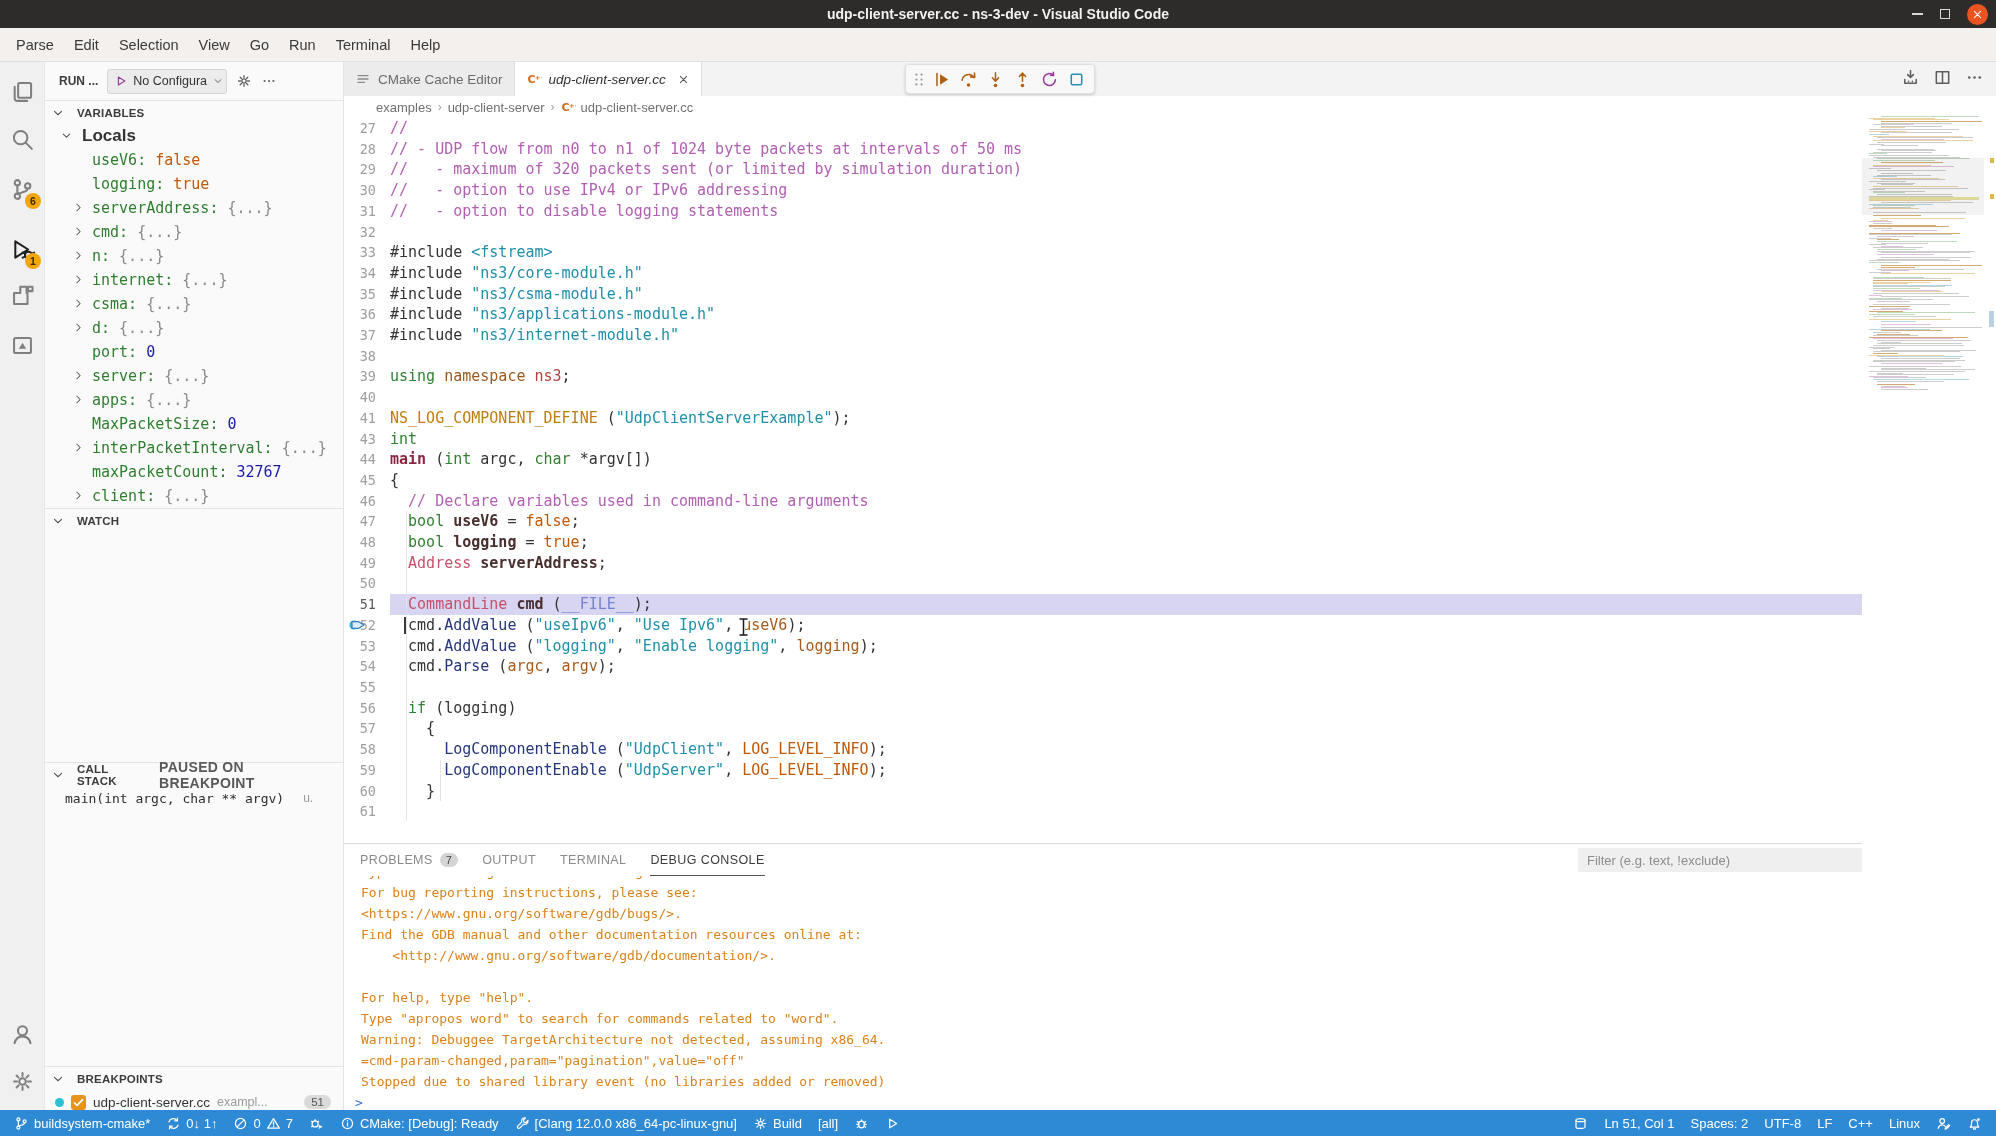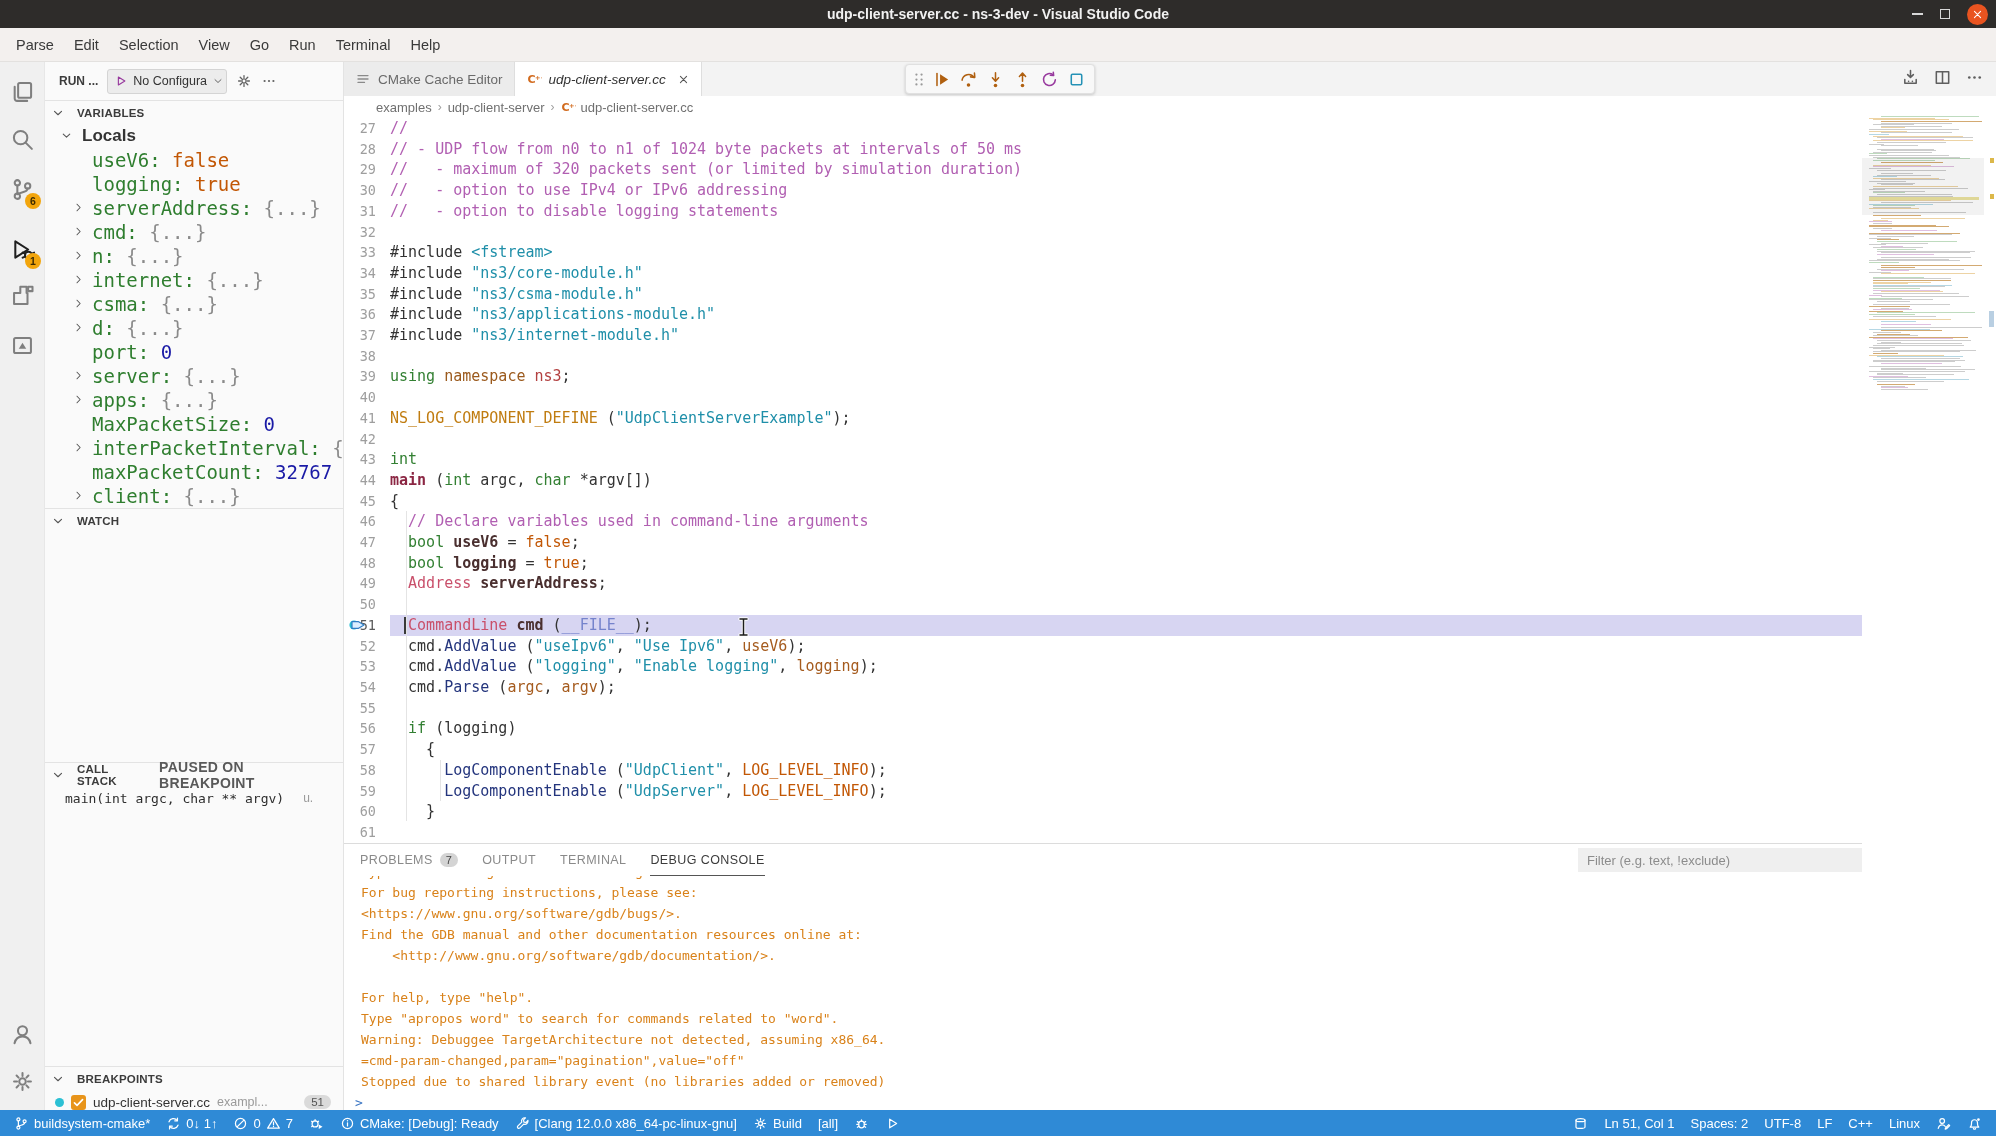--- a/index.html
+++ b/index.html
@@ -46,21 +46,21 @@
   .config-select .play-ic { color:#983a9e; }
   .config-label { font-size:12.5px; color:#333; white-space:nowrap; overflow:hidden; width:74px; flex:none; }
   .hdr-ic { color:#616161; }
   .section-h { height:24px; flex:none; display:flex; align-items:center; padding:0 10px 0 6px;
                font-weight:bold; font-size:11.5px; color:#3c3c3c; letter-spacing:.2px;
                border-top:1px solid #e3e3e3; gap:12px; }
   .section-h .chev { color:#555; }
   .paused-badge { margin-left:auto; font-size:14px; color:#595959; font-weight:bold; letter-spacing:.3px; }
   .var-rows { height:384px; flex:none; }
   .var-row { height:24px; display:flex; align-items:center; padding-left:47px; position:relative;
-             font-family:"DejaVu Sans Mono", monospace; font-size:19px; white-space:pre; }
+             font-family:"DejaVu Sans Mono", monospace; font-size:15px; white-space:pre; }
   .var-row .chev { position:absolute; left:27px; top:5px; color:#555; }
   .var-row.scope { padding-left:37px; font-family:"Liberation Sans", sans-serif; font-weight:bold;
                    font-size:17px; color:#333; }
   .var-row.scope .chev { left:15px; }
   .vname { color:#2f7e2f; }
   .vv-bool { color:#c25705; }
   .vv-number { color:#1a1aa6; }
   .vv-object { color:#8a8a8a; }
   .spacer1 { height:230px; flex:none; }
   .spacer2 { height:256px; flex:none; }
@@ -487,21 +487,20 @@
         <div class="code-line"><span class="ln">32</span><span class="lt"></span></div>
         <div class="code-line"><span class="ln">33</span><span class="lt"><span class="p">#include</span><span class="p"> </span><span class="s">&lt;fstream&gt;</span></span></div>
         <div class="code-line"><span class="ln">34</span><span class="lt"><span class="p">#include</span><span class="p"> </span><span class="s">"ns3/core-module.h"</span></span></div>
         <div class="code-line"><span class="ln">35</span><span class="lt"><span class="p">#include</span><span class="p"> </span><span class="s">"ns3/csma-module.h"</span></span></div>
         <div class="code-line"><span class="ln">36</span><span class="lt"><span class="p">#include</span><span class="p"> </span><span class="s">"ns3/applications-module.h"</span></span></div>
         <div class="code-line"><span class="ln">37</span><span class="lt"><span class="p">#include</span><span class="p"> </span><span class="s">"ns3/internet-module.h"</span></span></div>
         <div class="code-line"><span class="ln">38</span><span class="lt"></span></div>
         <div class="code-line"><span class="ln">39</span><span class="lt"><span class="k">using</span><span class="p"> </span><span class="n">namespace</span><span class="p"> </span><span class="t2">ns3</span><span class="p">;</span></span></div>
         <div class="code-line"><span class="ln">40</span><span class="lt"></span></div>
         <div class="code-line"><span class="ln">41</span><span class="lt"><span class="f">NS_LOG_COMPONENT_DEFINE</span><span class="p"> (</span><span class="s">"UdpClientServerExample"</span><span class="p">);</span></span></div>
-        <div class="code-line"><span class="ln">42</span><span class="lt"></span></div>
         <div class="code-line"><span class="ln">43</span><span class="lt"><span class="k">int</span></span></div>
         <div class="code-line"><span class="ln">44</span><span class="lt"><span class="m">main</span><span class="p"> (</span><span class="k">int</span><span class="p"> argc</span><span class="p">, </span><span class="k">char</span><span class="p"> *argv[])</span></span></div>
         <div class="code-line"><span class="ln">45</span><span class="lt"><span class="p">{</span></span></div>
         <div class="code-line"><span class="ln">46</span><span class="lt"><span class="p">  </span><span class="c">// Declare variables used in command-line arguments</span></span></div>
         <div class="code-line"><span class="ln">47</span><span class="lt"><span class="p">  </span><span class="k">bool</span><span class="p"> </span><span class="pb">useV6</span><span class="p"> = </span><span class="o">false</span><span class="p">;</span></span></div>
         <div class="code-line"><span class="ln">48</span><span class="lt"><span class="p">  </span><span class="k">bool</span><span class="p"> </span><span class="pb">logging</span><span class="p"> = </span><span class="o">true</span><span class="p">;</span></span></div>
         <div class="code-line"><span class="ln">49</span><span class="lt"><span class="p">  </span><span class="t">Address</span><span class="p"> </span><span class="pb">serverAddress</span><span class="p">;</span></span></div>
         <div class="code-line"><span class="ln">50</span><span class="lt"></span></div>
         <div class="code-line hl"><span class="ln">51</span><span class="lt"><span class="p">  </span><span class="t">CommandLine</span><span class="p"> </span><span class="pb">cmd</span><span class="p"> (</span><span class="fl">__FILE__</span><span class="p">);</span></span></div>
         <div class="code-line"><span class="ln">52</span><span class="lt"><span class="p">  cmd.</span><span class="v">AddValue</span><span class="p"> (</span><span class="s">"useIpv6"</span><span class="p">, </span><span class="s">"Use Ipv6"</span><span class="p">, </span><span class="a">useV6</span><span class="p">);</span></span></div>

